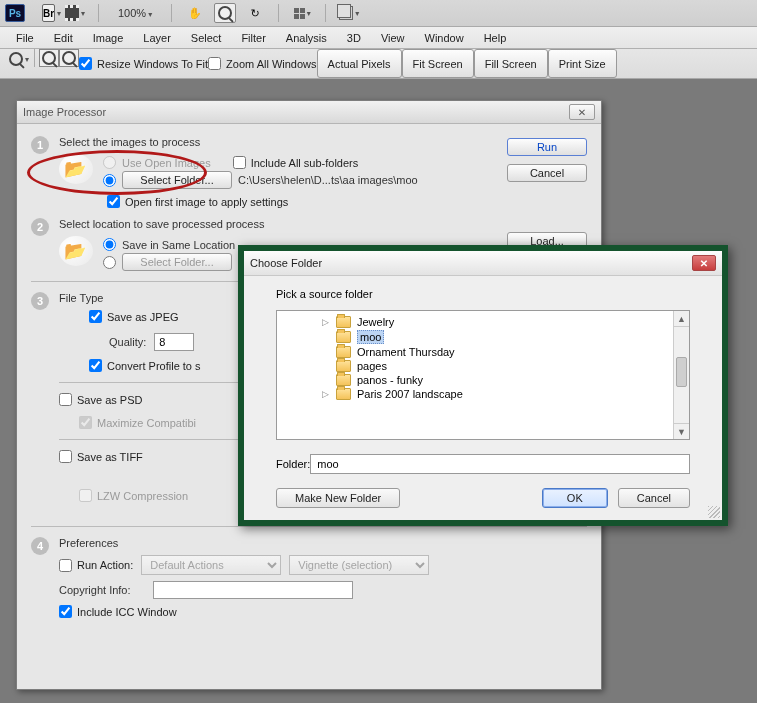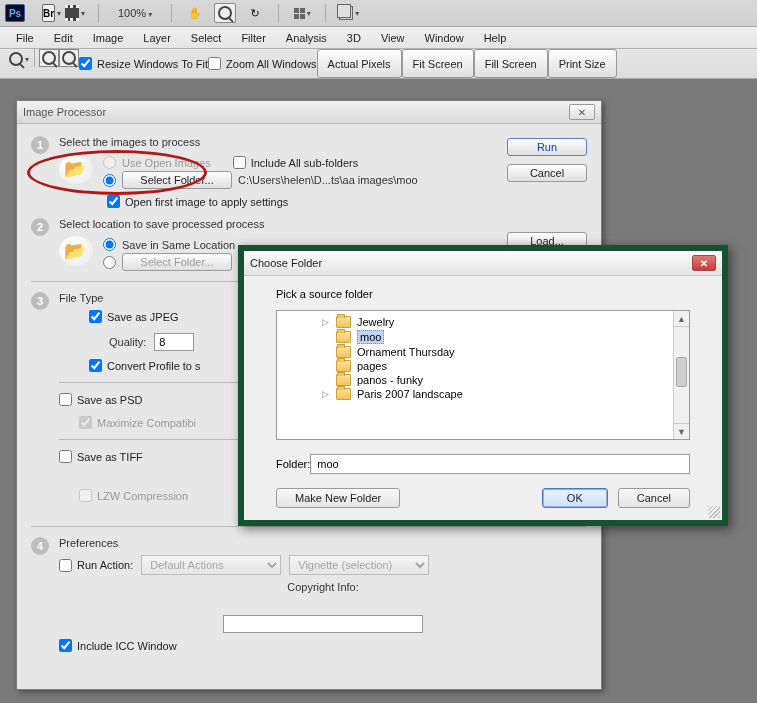--- a/index.html
+++ b/index.html
@@ -359,21 +359,21 @@
               <input type="checkbox" style="">
               <span>Run Action:</span>
             </label>
             <select class="select-sm" disabled="" style="width:140px">
               <option>Default Actions</option>
             </select>
             <select class="select-sm" disabled="" style="width:140px">
               <option>Vignette (selection)</option>
             </select>
           </div>
-          <div style="display:flex;align-items:center;gap:22px;margin:6px 0;flex-direction:column;">
+          <div style="display:flex;align-items:center;gap:22px;margin:6px 0;">
             <span>Copyright Info:</span>
             <input class="input-sm" style="width: 200px;" value="">
           </div>
           <label class="chk">
             <input type="checkbox" checked="" style="">
             <span>Include ICC Window</span>
           </label>
         </div>
       </div>
 

